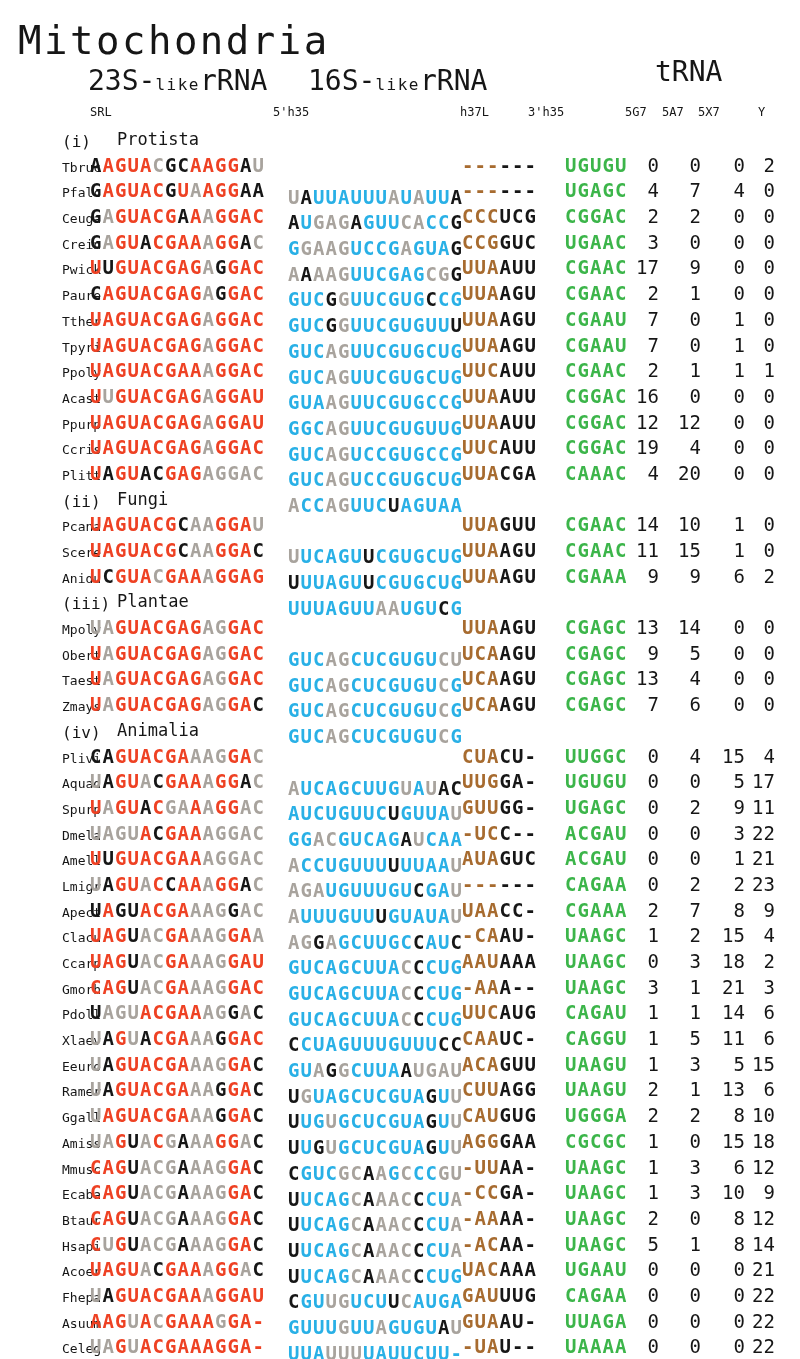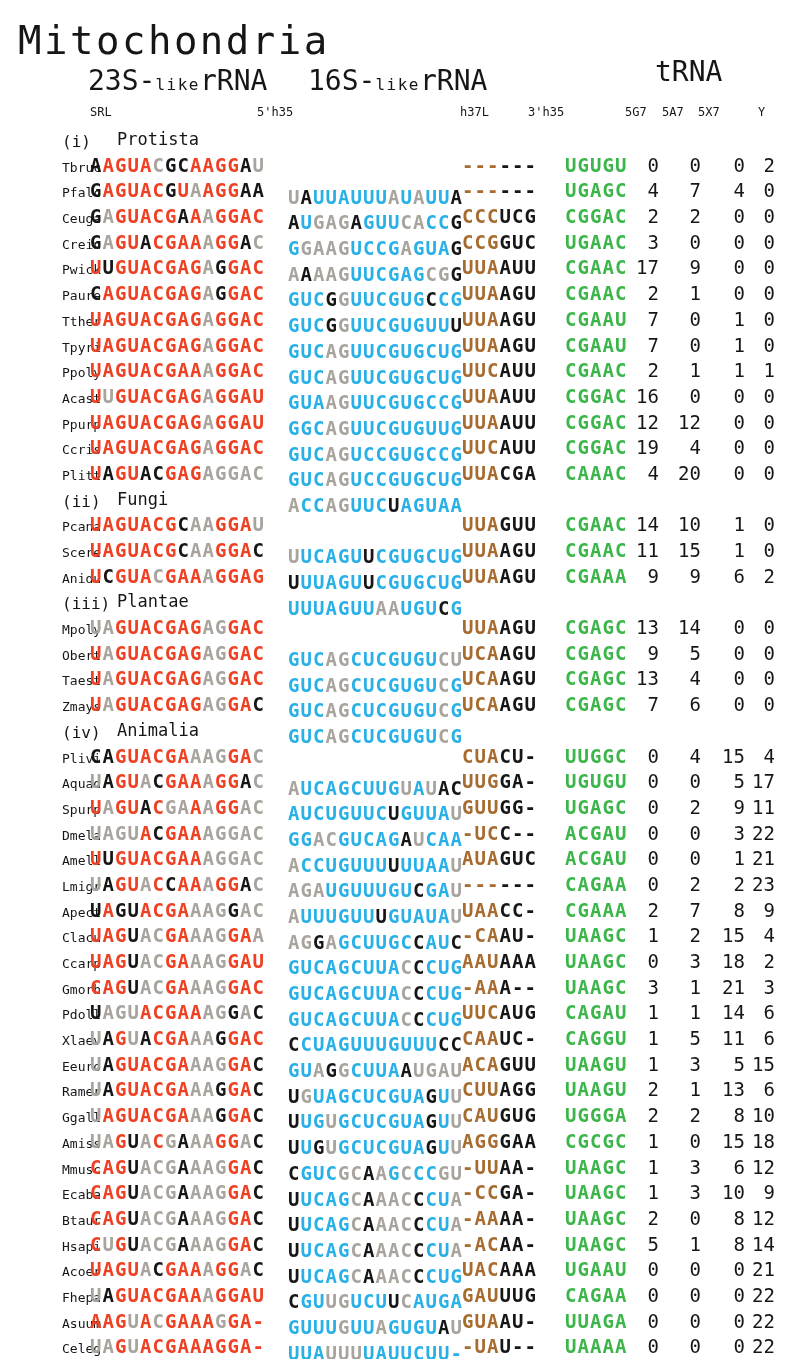--- a/index.html
+++ b/index.html
@@ -5,21 +5,21 @@
   html,body{margin:0;padding:0;background:#fff;}
   body{width:800px;height:1359px;position:relative;overflow:hidden;
        font-family:"DejaVu Sans Mono","Liberation Mono",monospace;color:#161616;}
   .abs{position:absolute;}
   #title{left:18px;top:21px;font-size:39px;letter-spacing:2.5px;line-height:1;white-space:pre;}
   .gh{top:67px;font-size:28px;line-height:1;white-space:nowrap;}
   .gh .small{font-size:16px;letter-spacing:1.5px;}
   #gh23{left:88px;} #gh16{left:308px;}
   #ghtrna{left:655px;top:58px;font-size:28px;line-height:1;}
   .subhead{top:106px;font-size:12px;line-height:1;white-space:pre;}
-  #sh-srl{left:90px;} #sh-h35{left:257px;} #sh-h37{left:460px;} #sh-t35{left:528px;}
+  #sh-srl{left:90px;} #sh-h35{left:273px;} #sh-h37{left:460px;} #sh-t35{left:528px;}
   #sh-g7{left:625px;} #sh-a7{left:662px;} #sh-x7{left:698px;} #sh-y{left:758px;}
   #rows{position:absolute;top:126px;left:0;width:800px;}
   .line{position:relative;height:25.69px;}
   .sec-num{position:absolute;left:62px;top:6px;font-size:16px;line-height:1.2;}
   .sec-name{position:absolute;left:117px;top:3px;font-size:17px;line-height:1.2;}
   .row-label{position:absolute;left:62px;top:8px;font-size:13px;line-height:1.2;}
   .seq{position:absolute;top:2px;font-size:19px;font-weight:bold;line-height:1.2;
        letter-spacing:1.05px;white-space:pre;}
   .seq-srl{left:90px;} .seq-h35{left:288px;margin-top:32px;} .seq-h37{left:462px;}
   .seq-t35{left:565px;color:var(--green);}

